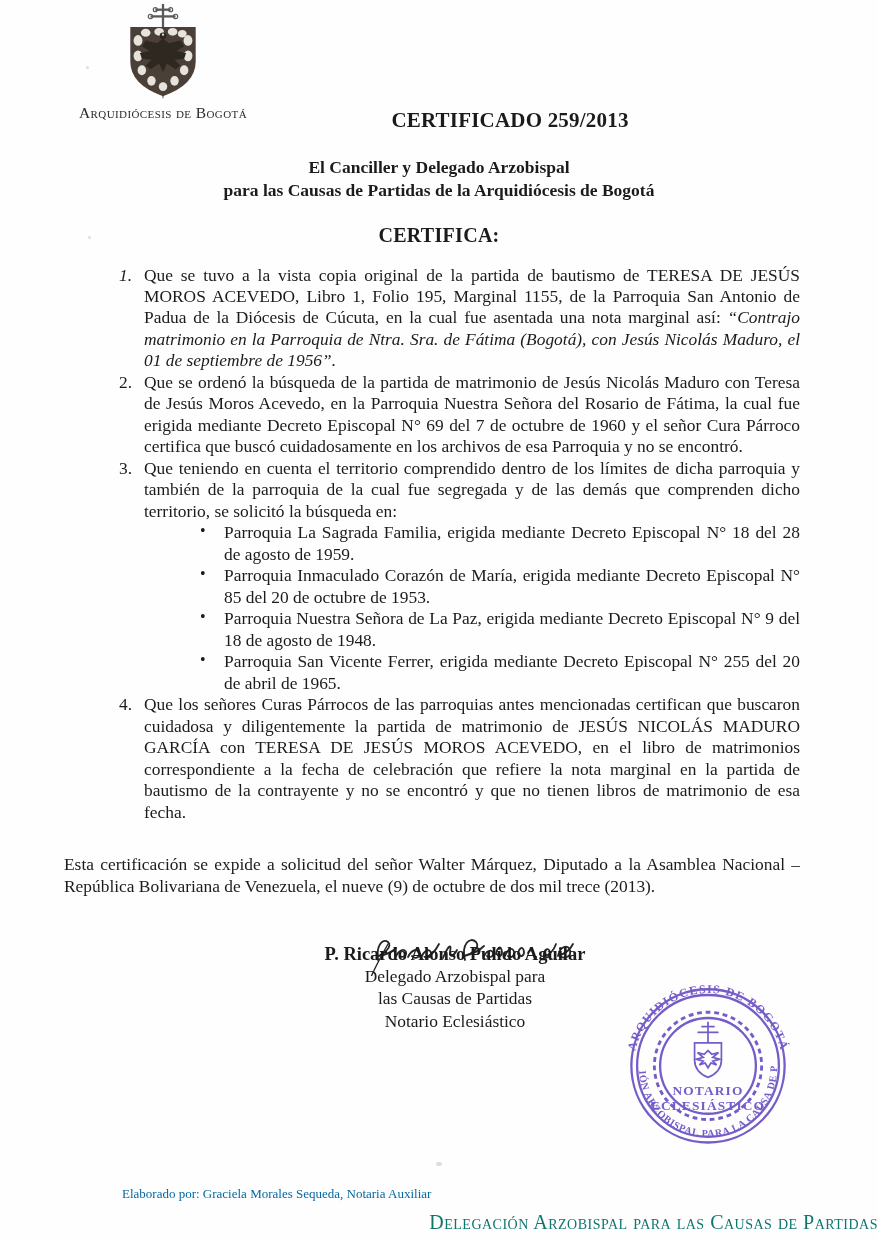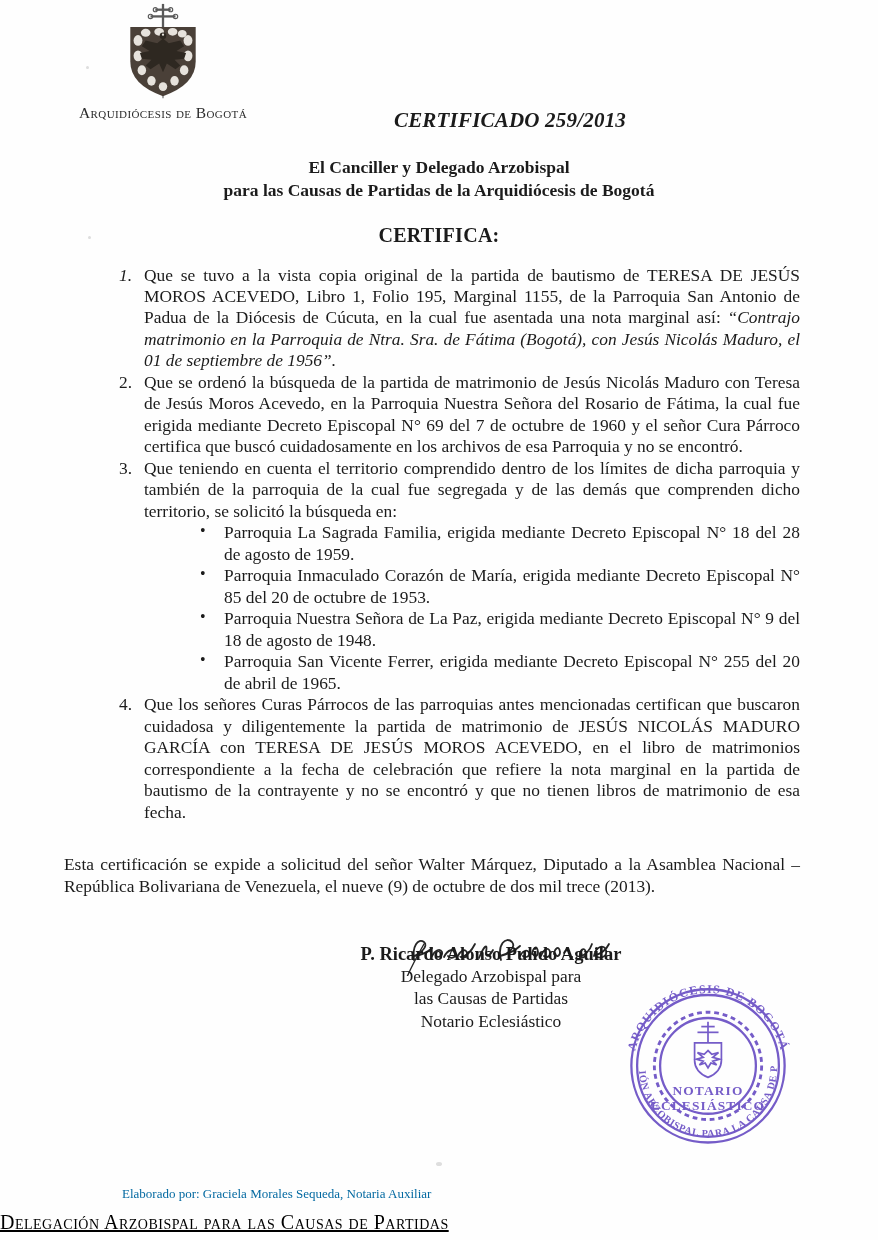--- a/index.html
+++ b/index.html
@@ -47,21 +47,20 @@
   }
   .doc-title {
     position: absolute;
     left: 300px;
     top: 108px;
     width: 420px;
     text-align: center;
     font-weight: bold;
     font-size: 21px;
     letter-spacing: 0.2px;
-    font-style: italic;
   }
 
   
   .subtitle {
     text-align: center;
     font-size: 17.5px;
     line-height: 1.30;
     margin-top: 8px;
   }
   .subtitle div { white-space: nowrap; font-weight: bold; }
@@ -131,21 +130,20 @@
     line-height: 1.28;
     text-align: justify;
     text-justify: inter-word;
   }
 
   
   .sign-area {
     position: relative;
     height: 210px;
     margin-top: 26px;
-    margin-left: 36px;
   }
   .sign-block {
     position: absolute;
     left: 290px;
     top: 20px;
     width: 330px;
     text-align: center;
   }
   .signature-glyph {
     position: absolute;
@@ -183,26 +181,25 @@
     top: 1186px;
     font-size: 13px;
     color: #0369a1;
     white-space: nowrap;
   }
   .footer-title {
     position: absolute;
     left: 0;
     right: 0;
     top: 1211px;
-    text-align: left;
+    text-align: right;
     font-size: 20px;
-    color: #000000;
+    color: #0f766e;
     font-variant: small-caps;
     letter-spacing: 0.5px;
-    text-decoration: underline;
   }
   .speck {
     position: absolute;
     background: #bdbdbd;
     border-radius: 50%;
     opacity: .5;
   }
 </style>
 </head>
 <body>

